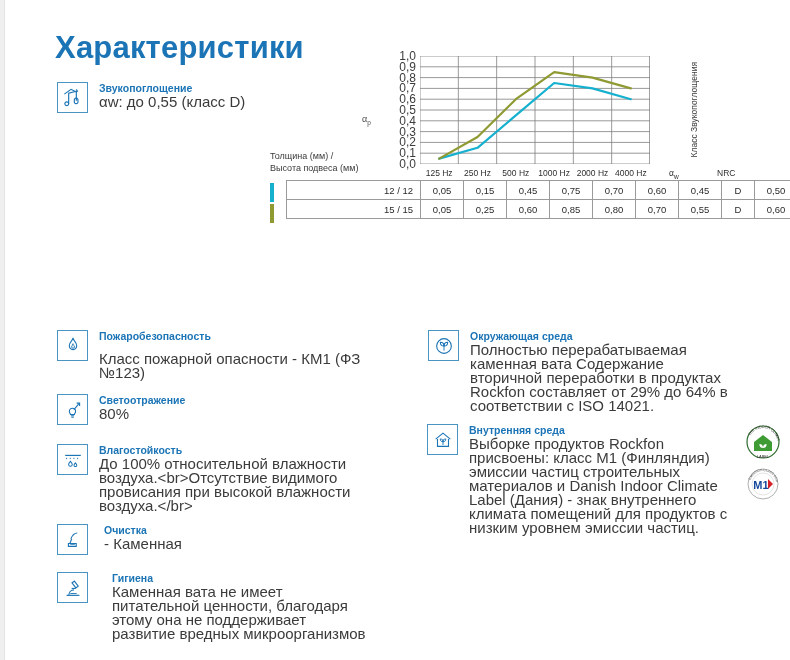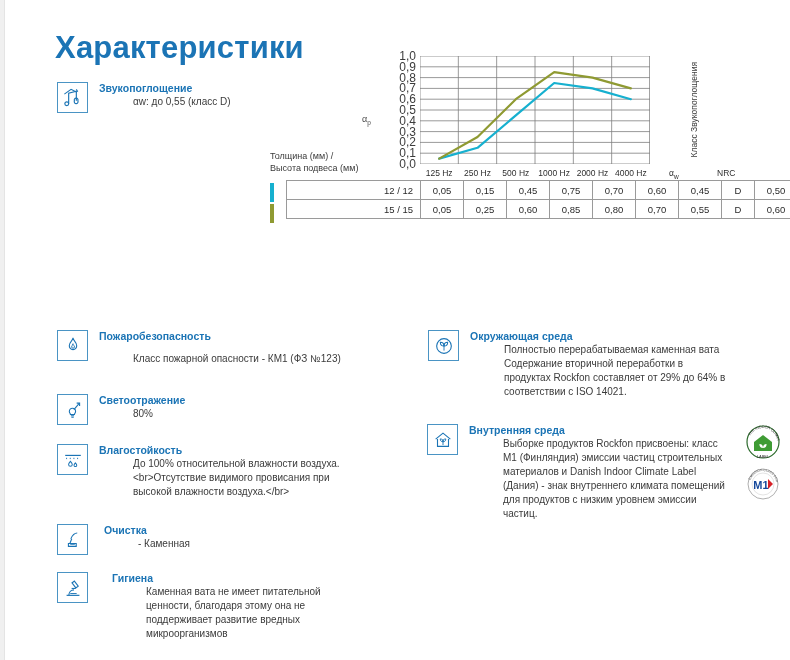--- a/index.html
+++ b/index.html
@@ -43,23 +43,22 @@
     background: #ffffff;
     display: flex; align-items: center; justify-content: center;
   }
   .fico svg { display: block; }
   .ftext { padding-top: 0px; }
   .ftitle {
     font-size: 10.5px; font-weight: bold; color: #1b74b5;
     line-height: 13px; white-space: nowrap;
   }
   .fbody {
-    font-size: 10px; color: #3b3b3b;
+    font-size: 15px; color: #3b3b3b;
     line-height: 14px;
-    margin-left: 34px;
   }
   .fbody.spaced { margin-top: 9px; }
 
   
   .chart-wrap {
     position: absolute; left: 362px; top: 28px;
     width: 420px; height: 135px;
   }
   .ylabel {
     position: absolute; left: 0px; top: 86px;

